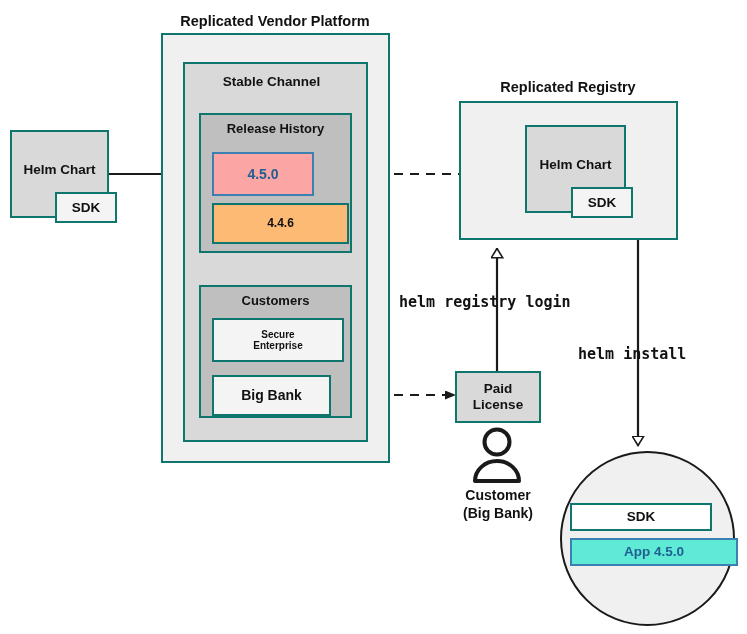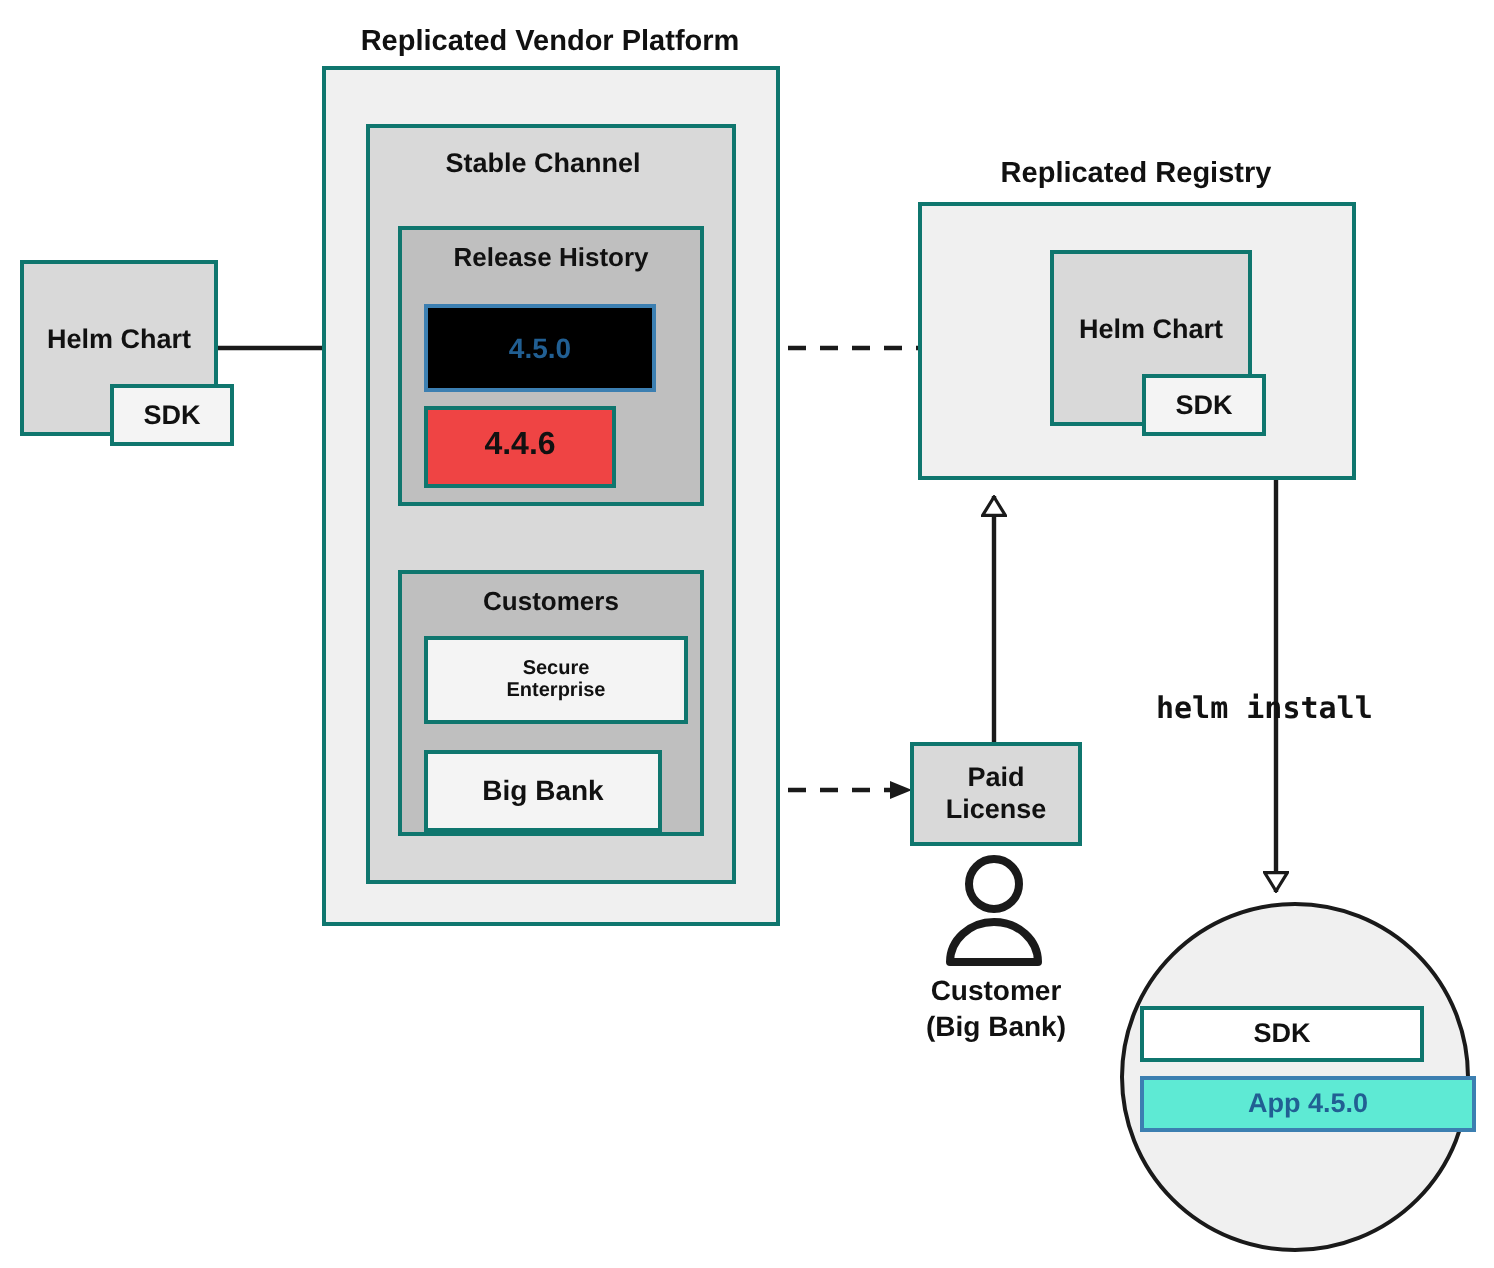--- a/index.html
+++ b/index.html
@@ -133,23 +133,23 @@
   <div class="title-label z1" style="left:156px; top:13px; width:238px; font-size:14.5px;">Replicated Vendor Platform</div>
 
   <div class="box z1" style="left:161px; top:33px; width:229px; height:430px; background:#f0f0f0;"></div>
 
   <div class="box z2" style="left:183px; top:62px; width:185px; height:380px; background:#d9d9d9;"></div>
   <div class="group-title z3" style="left:183px; top:74px; width:177px; font-size:13.5px;">Stable Channel</div>
 
   <div class="box z3" style="left:199px; top:113px; width:153px; height:140px; background:#bfbfbf;"></div>
   <div class="group-title z4" style="left:199px; top:121px; width:153px; font-size:13px;">Release History</div>
 
-  <div class="box z4" style="left:212px; top:152px; width:116px; height:44px; background:#000000; border-color:#3c7fb1; color:#215f93; font-size:14px;">4.5.0</div>
+  <div class="box z4" style="left:212px; top:152px; width:102px; height:44px; background:#fca5a5; border-color:#3c7fb1; color:#215f93; font-size:14px;">4.5.0</div>
 
-  <div class="box z4" style="left:212px; top:203px; width:96px; height:41px; background:#ef4444; font-size:16px;">4.4.6</div>
+  <div class="box z4" style="left:212px; top:203px; width:137px; height:41px; background:#fdba74; font-size:12px;">4.4.6</div>
 
   <div class="box z3" style="left:199px; top:285px; width:153px; height:133px; background:#bfbfbf;"></div>
   <div class="group-title z4" style="left:199px; top:293px; width:153px; font-size:13px;">Customers</div>
 
   <div class="box z4" style="left:212px; top:318px; width:132px; height:44px; background:#f4f4f4; font-size:10px; flex-direction:column;">
     <span>Secure</span>
     <span>Enterprise</span>
   </div>
 
   <div class="box z4" style="left:212px; top:375px; width:119px; height:41px; background:#f4f4f4; font-size:14px;">Big Bank</div>
@@ -172,16 +172,17 @@
   <div class="plain-label z2" style="left:437px; top:487px; width:122px; font-size:14px;">
     <div>Customer</div>
     <div>(Big Bank)</div>
   </div>
 
   <div class="circle z1" style="left:560px; top:451px; width:175px; height:175px; background:#f0f0f0;"></div>
 
   <div class="box z3" style="left:570px; top:503px; width:142px; height:28px; background:#ffffff; font-size:13.5px;">SDK</div>
   <div class="box z3" style="left:570px; top:538px; width:168px; height:28px; background:#5eead4; border-color:#3c7fb1; color:#215f93; font-size:13.5px;">App 4.5.0</div>
 
+  <div class="mono-label z5" style="left:399px; top:293px;">helm registry login</div>
 
   <div class="mono-label z5" style="left:578px; top:345px;">helm install</div>
 
 </div>
 
 </body></html>

